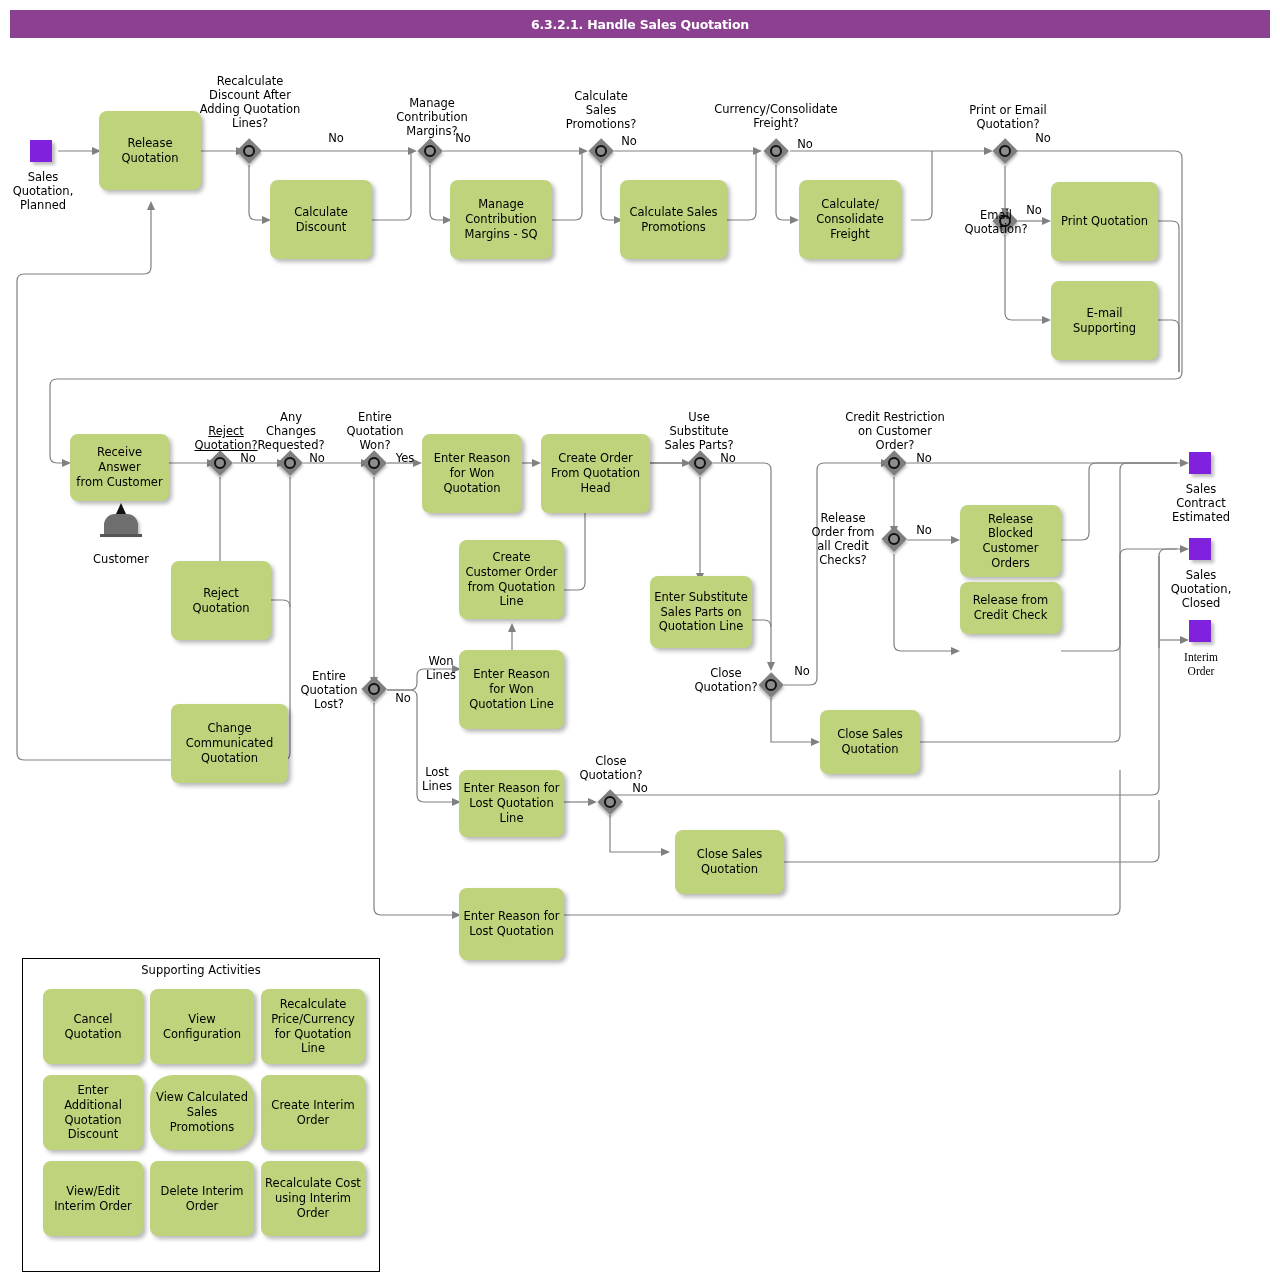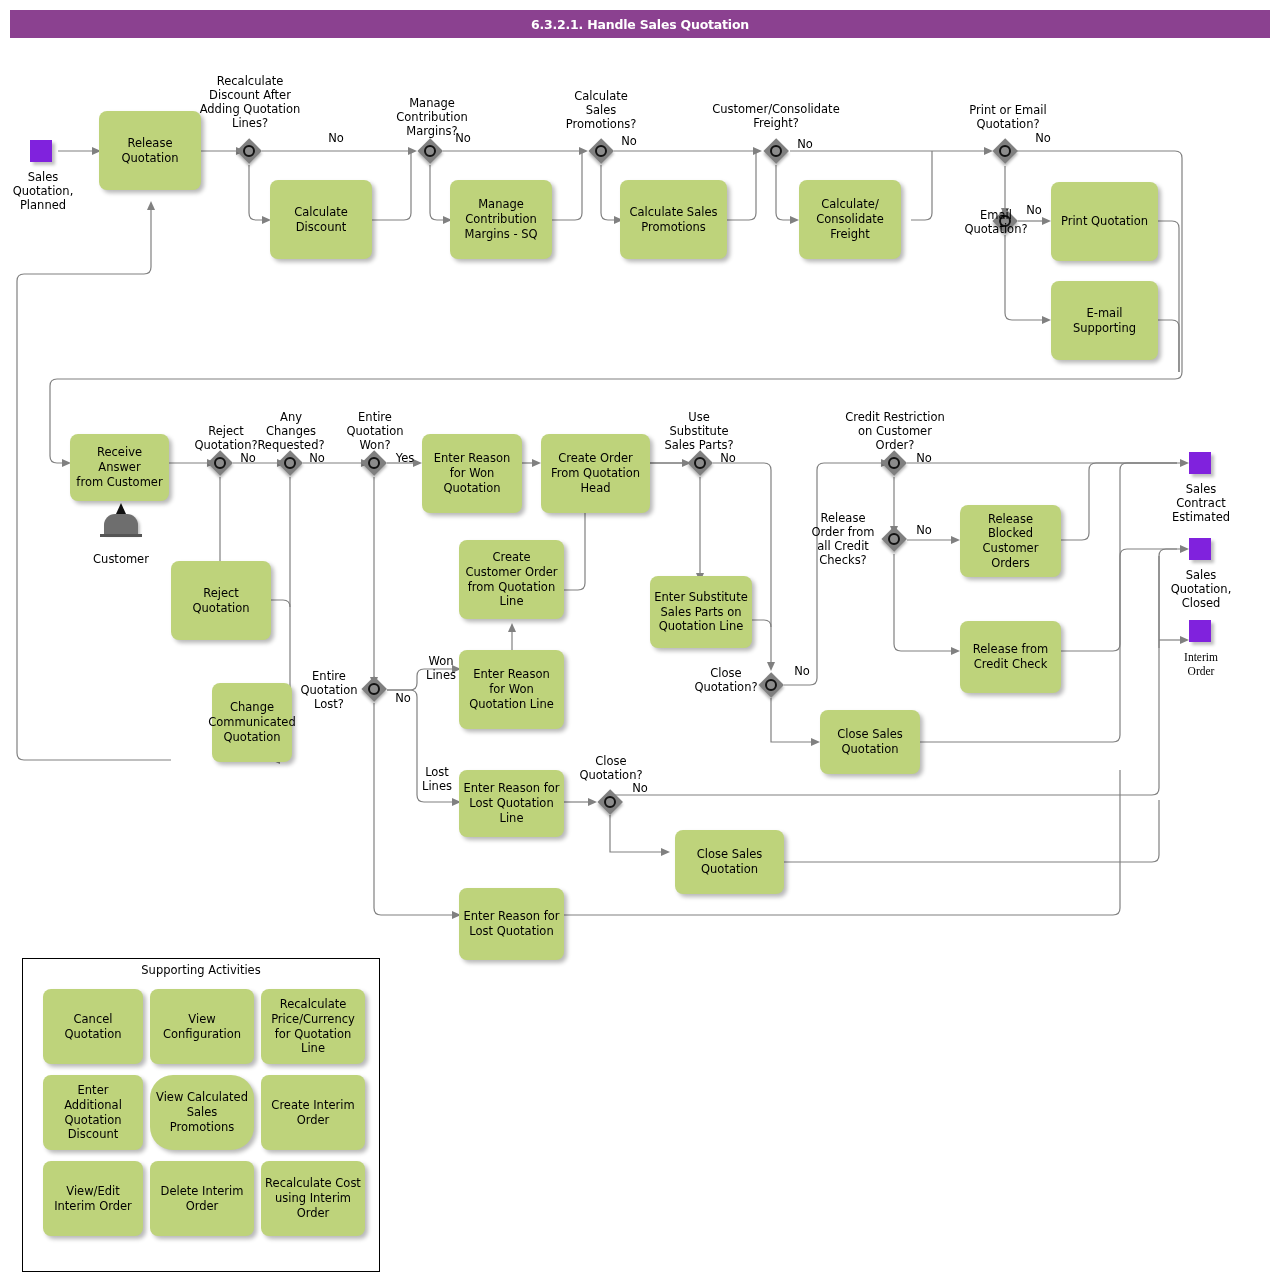--- a/index.html
+++ b/index.html
@@ -276,21 +276,21 @@
 Promotions</div>
   <div class="task" style="left:799px;top:180px;width:102px;height:79px;">Calculate/
 Consolidate
 Freight</div>
   <div class="task" style="left:1051px;top:182px;width:107px;height:79px;">Print Quotation</div>
   <div class="task" style="left:1051px;top:281px;width:107px;height:79px;">E-mail Supporting</div>
 
   <div class="task" style="left:70px;top:434px;width:99px;height:67px;">Receive Answer
 from Customer</div>
   <div class="task" style="left:171px;top:561px;width:100px;height:79px;">Reject Quotation</div>
-  <div class="task" style="left:171px;top:683px;width:80px;height:79px;margin-left:41px;">Change
+  <div class="task" style="left:171px;top:704px;width:117px;height:79px;">Change
 Communicated
 Quotation</div>
 
   <div class="task" style="left:422px;top:434px;width:100px;height:79px;">Enter Reason
 for Won
 Quotation</div>
   <div class="task" style="left:541px;top:434px;width:109px;height:79px;">Create Order
 From Quotation
 Head</div>
   <div class="task" style="left:459px;top:540px;width:105px;height:79px;">Create
@@ -310,21 +310,21 @@
 Sales Parts on
 Quotation Line</div>
   <div class="task" style="left:820px;top:710px;width:100px;height:64px;">Close Sales
 Quotation</div>
   <div class="task" style="left:675px;top:830px;width:109px;height:64px;">Close Sales
 Quotation</div>
 
   <div class="task" style="left:960px;top:505px;width:101px;height:72px;">Release Blocked
 Customer
 Orders</div>
-  <div class="task" style="left:960px;top:621px;width:101px;height:72px;">Release from
+  <div class="task" style="left:960px;top:582px;width:101px;height:52px;">Release from
 Credit Check</div>
 
   <div class="gw" style="left:236px;top:138px;">
       <div class="dia"></div>
       <div class="ring"></div>
     </div>
   <div class="lbl" style="left:186px;top:74px;width:128px;">Recalculate
 Discount After
 Adding Quotation
 Lines?</div>
@@ -342,42 +342,42 @@
       <div class="ring"></div>
     </div>
   <div class="lbl" style="left:549px;top:89px;width:104px;">Calculate
 Sales
 Promotions?</div>
 
   <div class="gw" style="left:763px;top:138px;">
       <div class="dia"></div>
       <div class="ring"></div>
     </div>
-  <div class="lbl" style="left:700px;top:102px;width:152px;">Customer/Consolidate
+  <div class="lbl" style="left:700px;top:102px;width:152px;">Currency/Consolidate
 Freight?</div>
 
   <div class="gw" style="left:992px;top:138px;">
       <div class="dia"></div>
       <div class="ring"></div>
     </div>
   <div class="lbl" style="left:952px;top:103px;width:112px;">Print or Email
 Quotation?</div>
 
   <div class="gw" style="left:992px;top:208px;">
       <div class="dia"></div>
       <div class="ring"></div>
     </div>
   <div class="lbl" style="left:919px;top:208px;width:74px;margin-left:40px;">Email
 Quotation?</div>
 
   <div class="gw" style="left:207px;top:450px;">
       <div class="dia"></div>
       <div class="ring"></div>
     </div>
-  <div class="lbl" style="left:185px;top:424px;width:82px;">Reject
+  <div class="lbl" style="left:185px;top:424px;width:82px;text-decoration:underline;">Reject
 Quotation?</div>
 
   <div class="gw" style="left:277px;top:450px;">
       <div class="dia"></div>
       <div class="ring"></div>
     </div>
   <div class="lbl" style="left:255px;top:410px;width:72px;">Any
 Changes
 Requested?</div>
 

